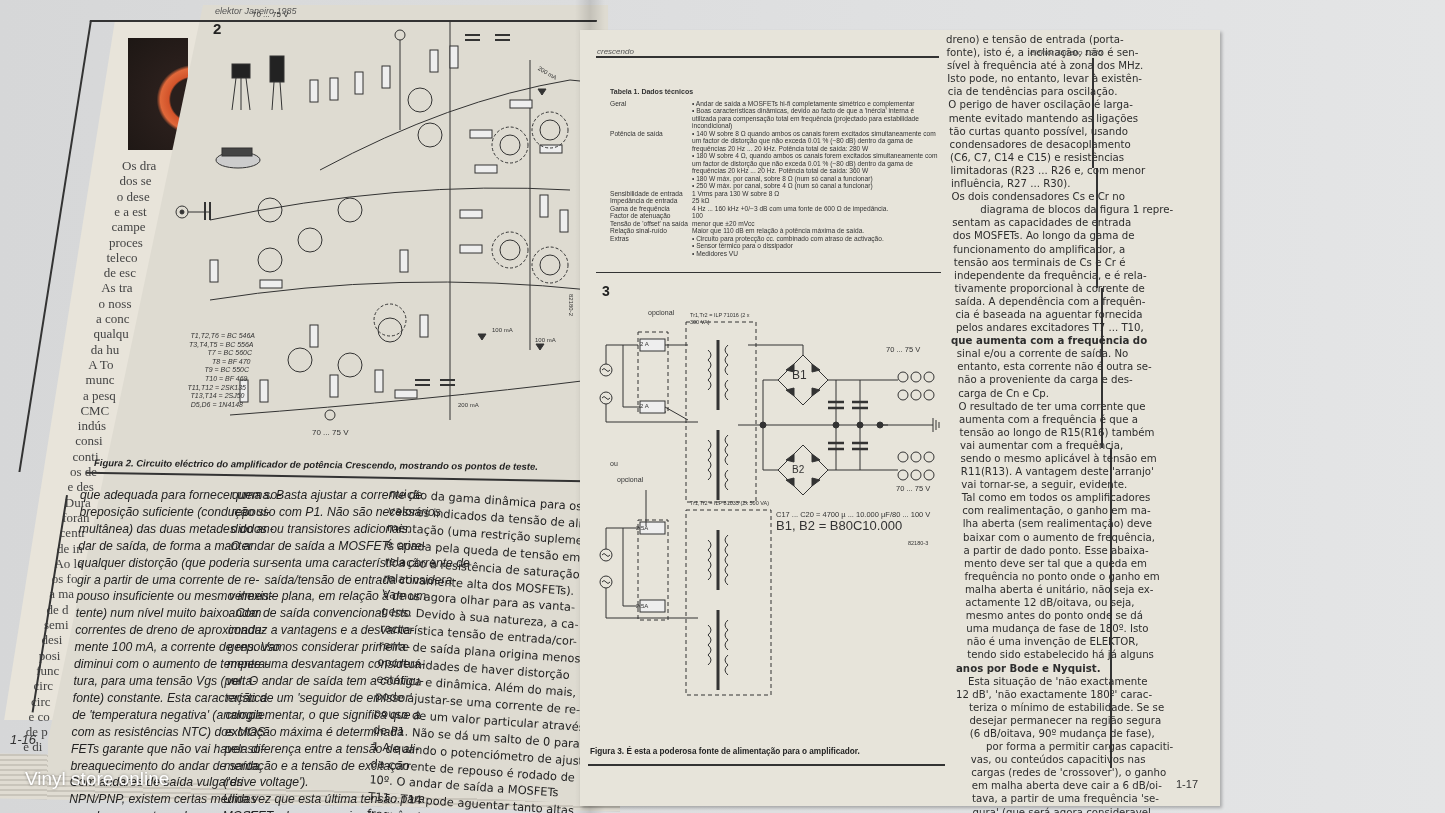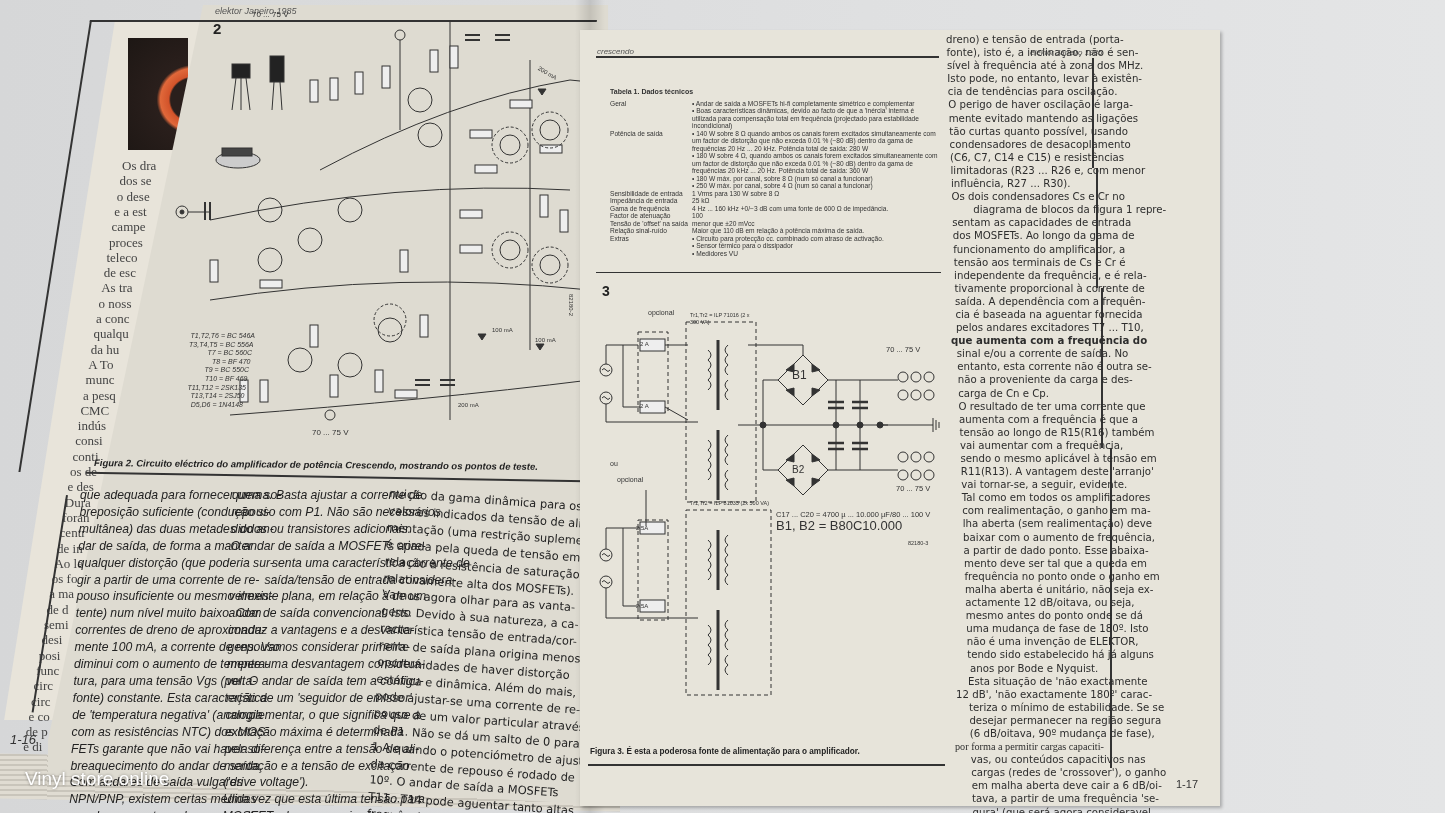--- a/index.html
+++ b/index.html
@@ -540,27 +540,27 @@
     <p data-name="text-line" style="margin-left: 17.1px;">baixar com o aumento de frequência,</p>
     <p data-name="text-line" style="margin-left: 17.55px;">a partir de dado ponto. Esse abaixa-</p>
     <p data-name="text-line" style="margin-left: 18px;">mento deve ser tal que a queda em</p>
     <p data-name="text-line" style="margin-left: 18.45px;">frequência no ponto onde o ganho em</p>
     <p data-name="text-line" style="margin-left: 18.9px;">malha aberta é unitário, não seja ex-</p>
     <p data-name="text-line" style="margin-left: 19.35px;">actamente 12 dB/oitava, ou seja,</p>
     <p data-name="text-line" style="margin-left: 19.8px;">mesmo antes do ponto onde se dá</p>
     <p data-name="text-line" style="margin-left: 20.25px;">uma mudança de fase de 180º. Isto</p>
     <p data-name="text-line" style="margin-left: 20.7px;">não é uma invenção de ELEKTOR,</p>
     <p data-name="text-line" style="margin-left: 21.15px;">tendo sido estabelecido há já alguns</p>
-    <p data-name="text-line" style="margin-left: 24px;">anos por Bode e Nyquist.</p>
+    <p data-name="text-line" style="margin-left: 10px; font-weight: bold;">anos por Bode e Nyquist.</p>
     <p data-name="text-line" style="margin-left: 22.05px;">Esta situação de 'não exactamente</p>
     <p data-name="text-line" style="margin-left: 10px;">12 dB', 'não exactamente 180º' carac-</p>
     <p data-name="text-line" style="margin-left: 22.95px;">teriza o mínimo de estabilidade. Se se</p>
     <p data-name="text-line" style="margin-left: 23.4px;">desejar permanecer na região segura</p>
     <p data-name="text-line" style="margin-left: 23.85px;">(6 dB/oitava, 90º mudança de fase),</p>
-    <p data-name="text-line" style="margin-left: 9px; font-family: Liberation Serif, serif;">por forma a permitir cargas capaciti-</p>
+    <p data-name="text-line" style="margin-left: 40px;">por forma a permitir cargas capaciti-</p>
     <p data-name="text-line" style="margin-left: 24.75px;">vas, ou conteúdos capacitivos nas</p>
     <p data-name="text-line" style="margin-left: 25.2px;">cargas (redes de 'crossover'), o ganho</p>
     <p data-name="text-line" style="margin-left: 25.65px;">em malha aberta deve cair a 6 dB/oi-</p>
     <p data-name="text-line" style="margin-left: 26.1px;">tava, a partir de uma frequência 'se-</p>
     <p data-name="text-line" style="margin-left: 26.55px;">gura' (que será agora consideravel-</p>
   </div>
 
 <div class="pagenum" style="left:1176px;top:778px;font-size:11px;" data-name="right-page-number">1-17</div>
 
 <div class="watermark" data-name="watermark">Vinyl store online</div>

